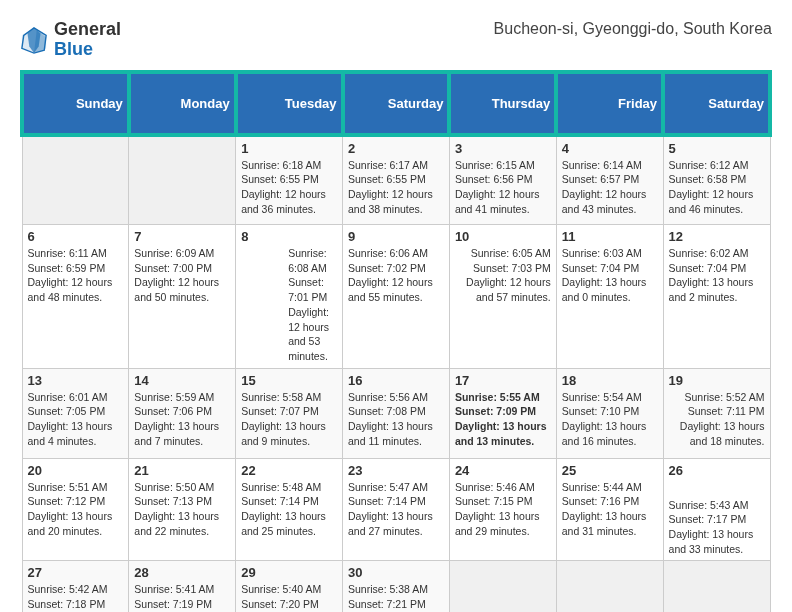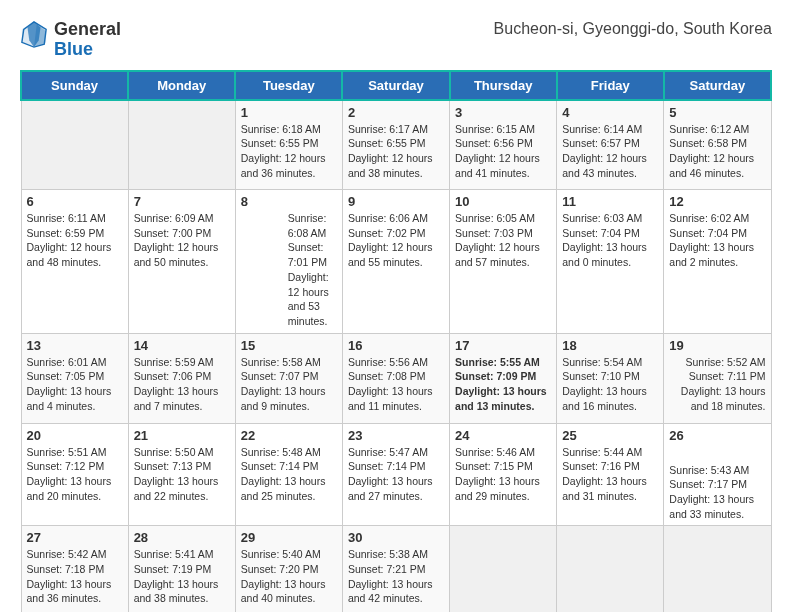--- a/index.html
+++ b/index.html
@@ -11,20 +11,21 @@
       padding: 20px;
     }
     .header-area {
       display: flex;
       justify-content: space-between;
       align-items: flex-start;
       margin-bottom: 10px;
     }
     .logo {
       display: flex;
+      align-items: center;
       gap: 6px;
     }
     .logo-text {
       font-size: 18px;
       font-weight: bold;
       line-height: 1.1;
     }
     .logo-general { color: #333; }
     .logo-blue { color: #1a6eb5; }
     .logo-icon {
@@ -44,25 +45,25 @@
       color: #444;
     }
     table {
       width: 100%;
       border-collapse: collapse;
       font-size: 11px;
     }
     thead tr th {
       background-color: #2a6db5;
       color: #fff;
-      padding: 6px 4px;
-      text-align: center;
+      padding: 22px 4px;
+      text-align: right;
       font-size: 13px;
       font-weight: bold;
-      border: 2px solid #14b8a6;
+      border: 4px solid #14b8a6;
     }
     tbody tr td {
       border: 1px solid #ccc;
       vertical-align: top;
       padding: 4px 5px;
       width: calc(100% / 7);
       min-height: 80px;
       height: 90px;
     }
     .cell-num {
@@ -173,21 +174,21 @@
 Daylight: 12 hours and 53 minutes.</div>
         </td>
         <td>
           <span class="cell-num">9</span>
           <div class="cell-info" style="white-space: pre-line;">Sunrise: 6:06 AM
 Sunset: 7:02 PM
 Daylight: 12 hours and 55 minutes.</div>
         </td>
         <td>
           <span class="cell-num">10</span>
-          <div class="cell-info" style="white-space: pre-line;">Sunrise: 6:05 AM
+          <div class="cell-info" style="white-space: pre-line; text-align: right;">Sunrise: 6:05 AM
 Sunset: 7:03 PM
 Daylight: 12 hours and 57 minutes.</div>
         </td>
         <td>
           <span class="cell-num">11</span>
           <div class="cell-info" style="white-space: pre-line;">Sunrise: 6:03 AM
 Sunset: 7:04 PM
 Daylight: 13 hours and 0 minutes.</div>
         </td>
         <td>

